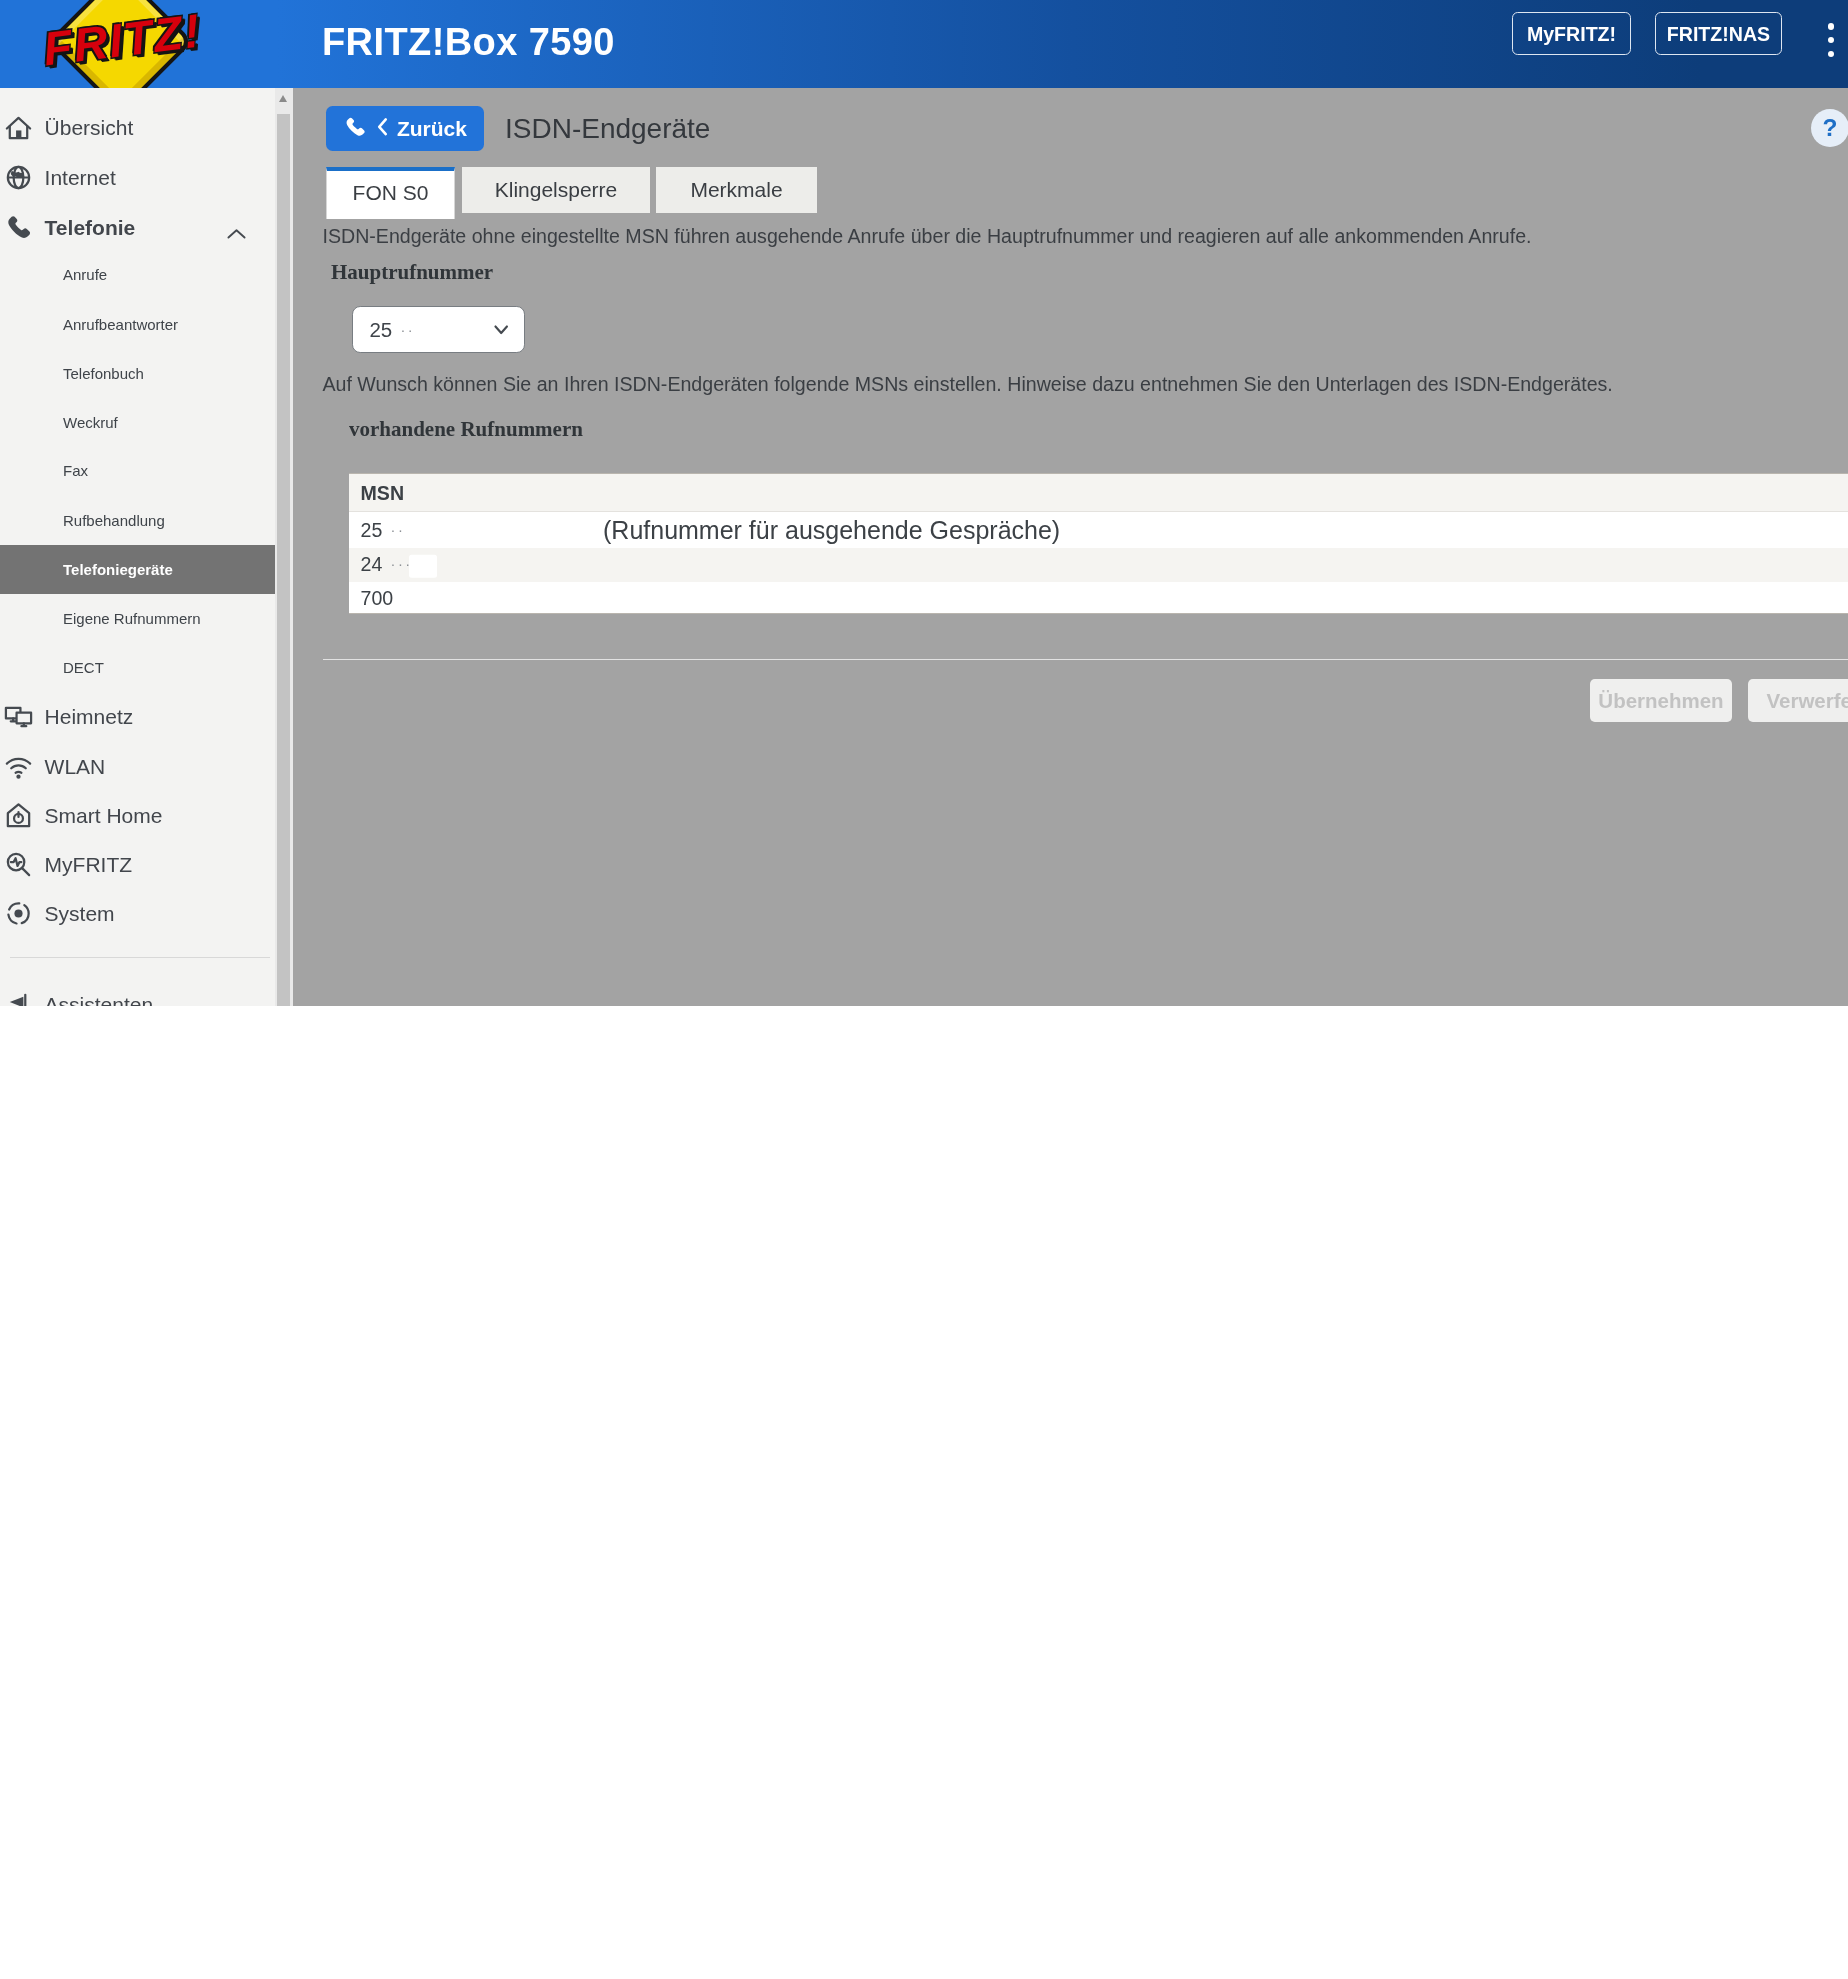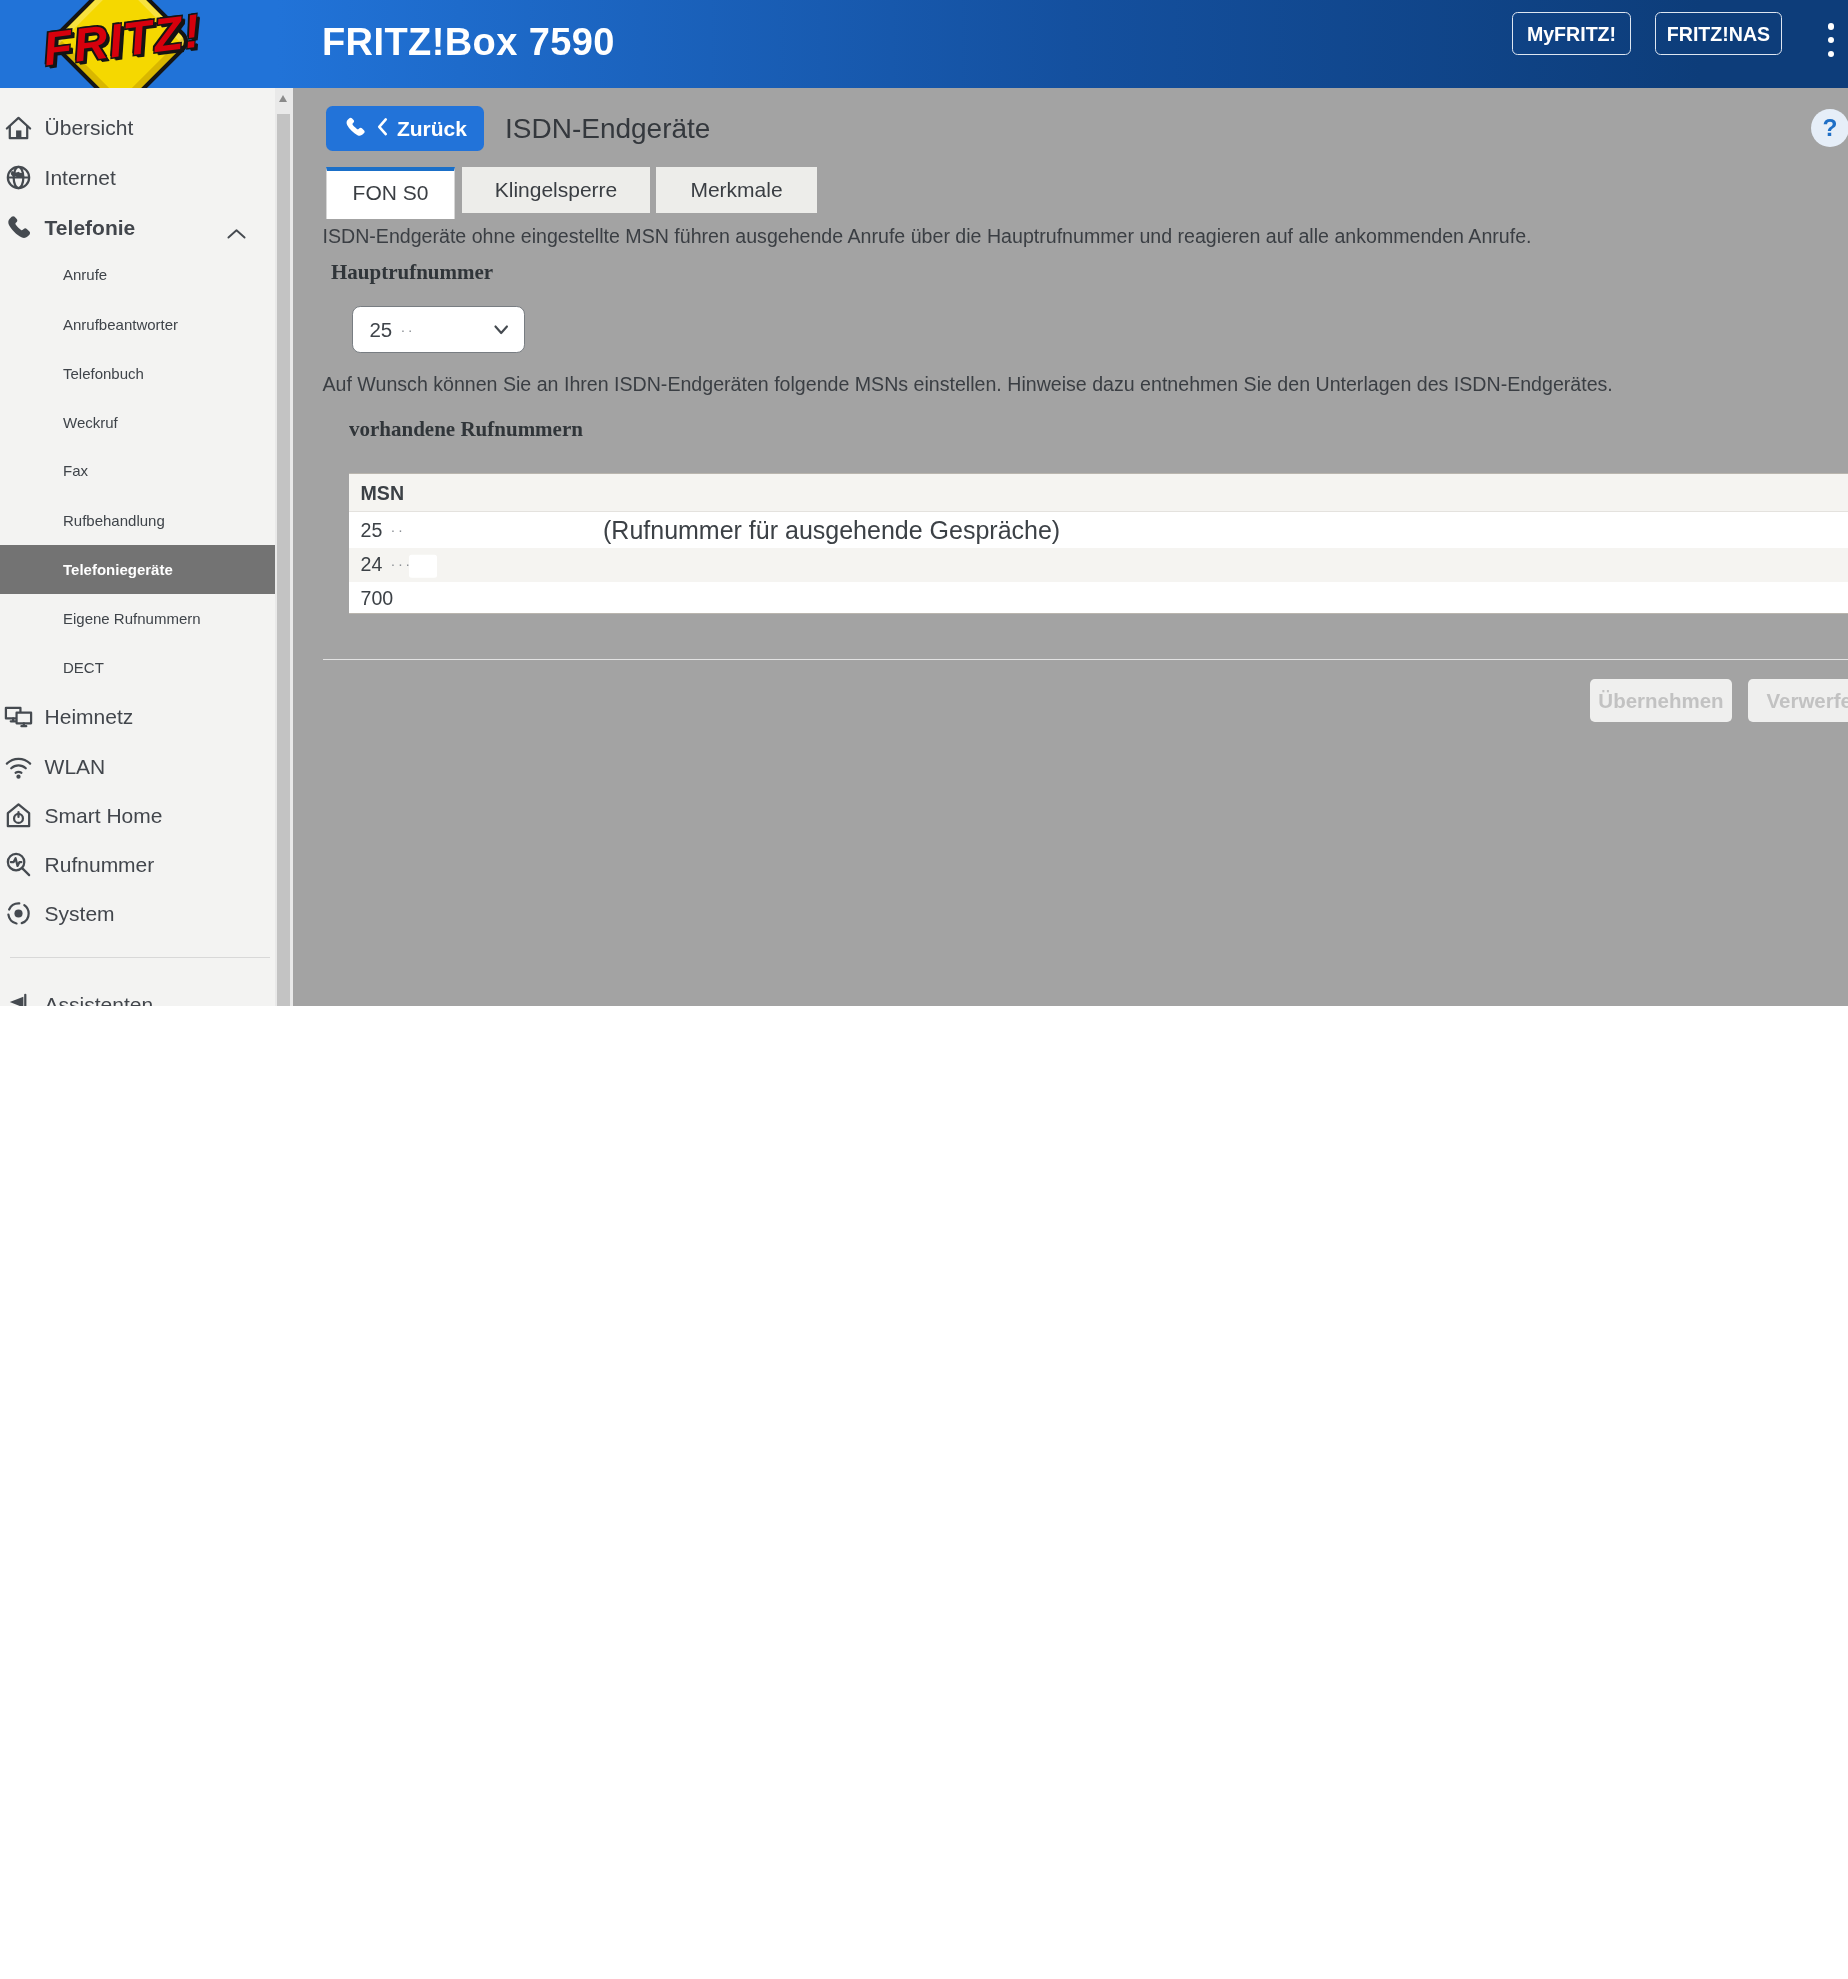--- a/index.html
+++ b/index.html
@@ -222,21 +222,21 @@
     </div>
 
     <div class="side-item" style="top:752px">
       <span class="ic">
         <svg class="icon" width="31" height="31" viewBox="0 0 32 32">
             <circle cx="13.5" cy="13.5" r="8.5"></circle>
             <path d="M20 20 L27 27"></path>
             <path d="M8 13.5 H11 L13 9.5 L15 17.5 L17 13.5 H19"></path>
           </svg>
       </span>
-      <span class="lbl">Rufnummer</span>
+      <span class="lbl">MyFRITZ</span>
     </div>
 
     <div class="side-item" style="top:801px">
       <span class="ic">
         <svg class="icon" width="31" height="31" viewBox="0 0 32 32">
             <circle cx="16" cy="16" r="10.5" stroke-dasharray="13 5.5"></circle>
             <circle class="fill" cx="16" cy="16" r="4.2"></circle>
           </svg>
       </span>
       <span class="lbl">System</span>

